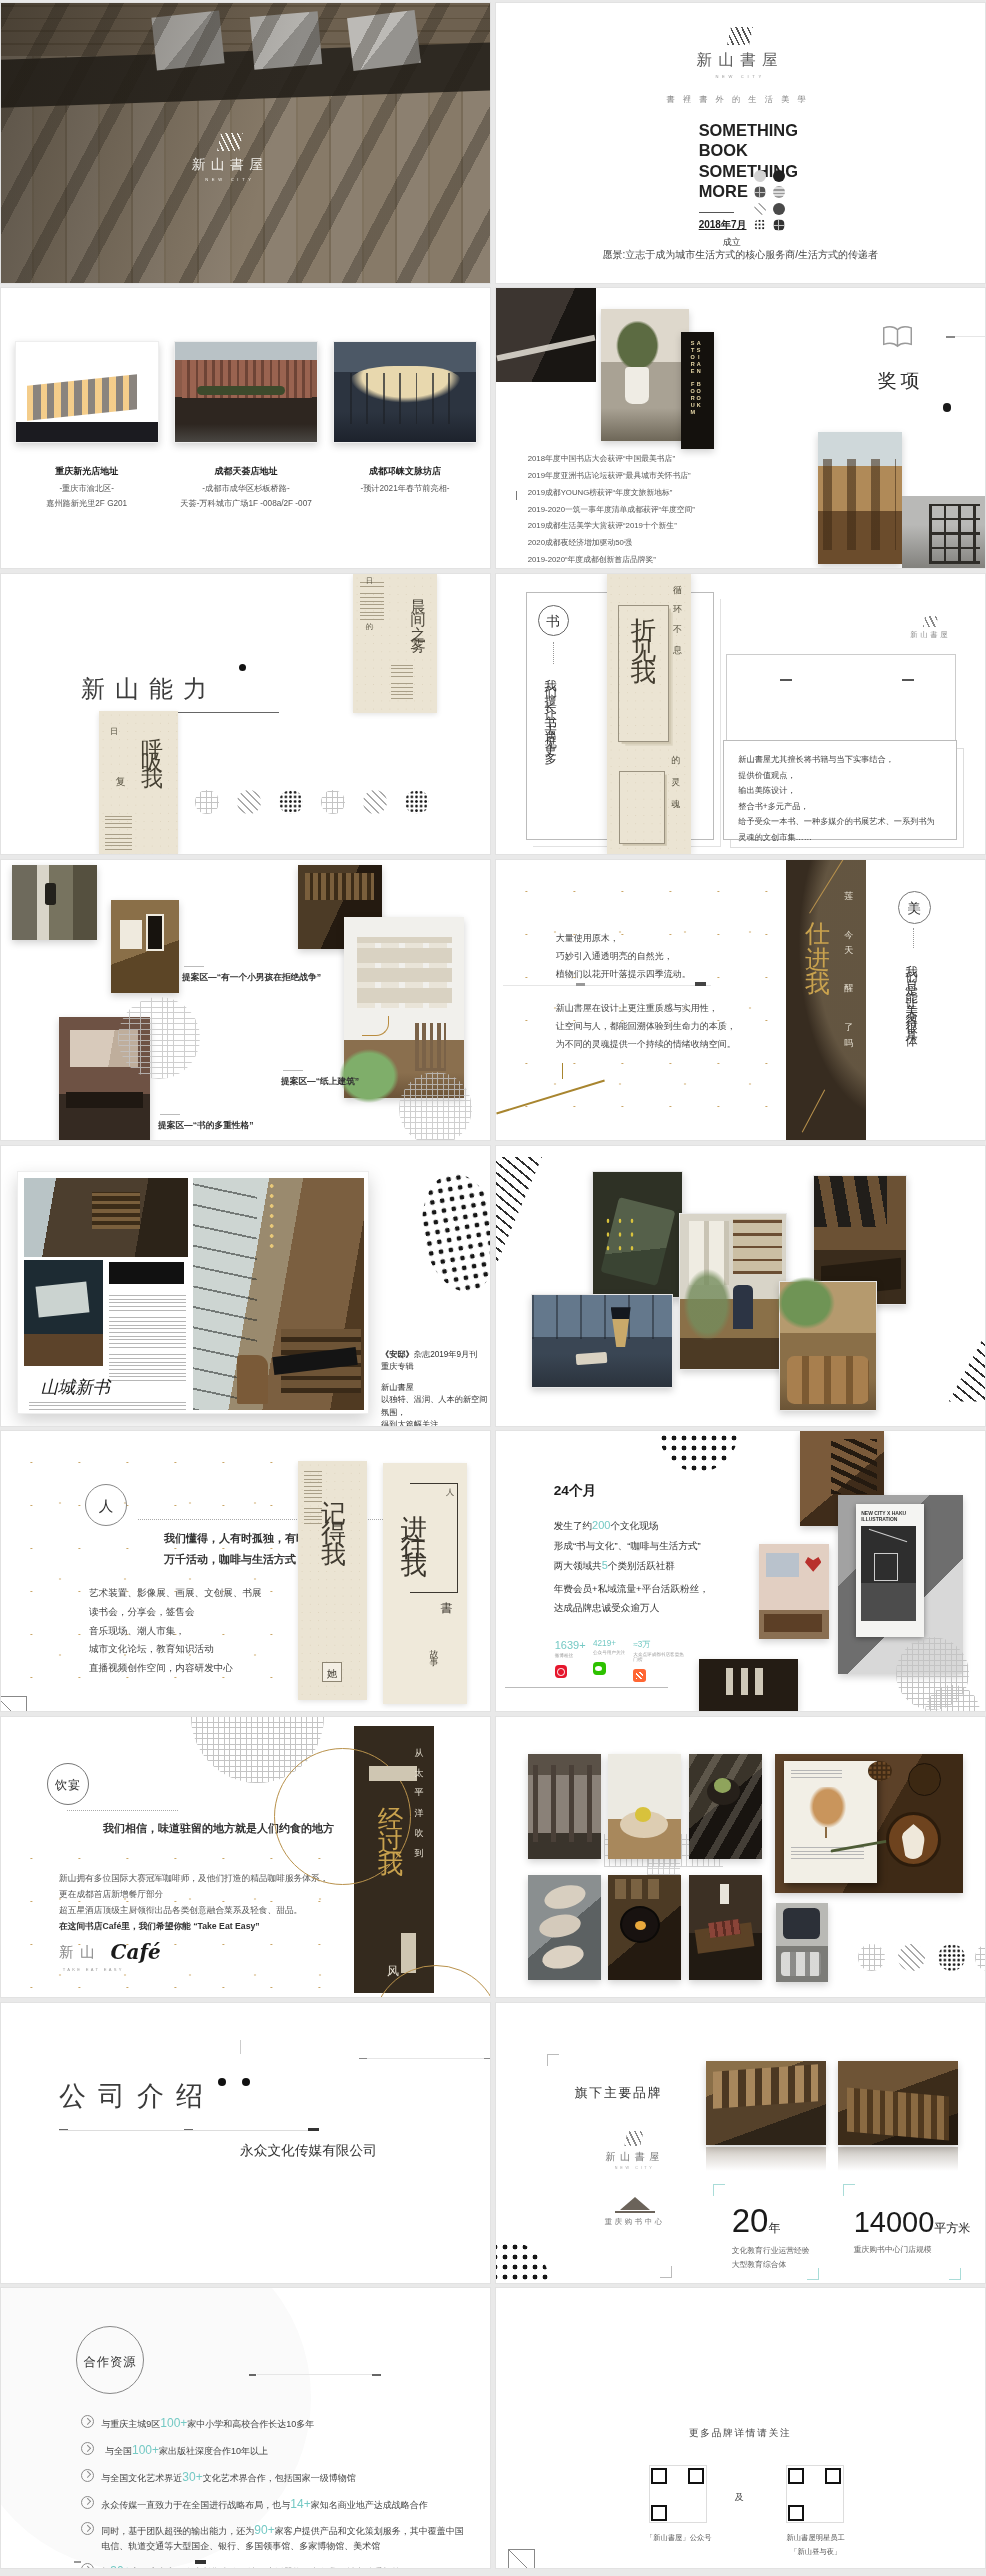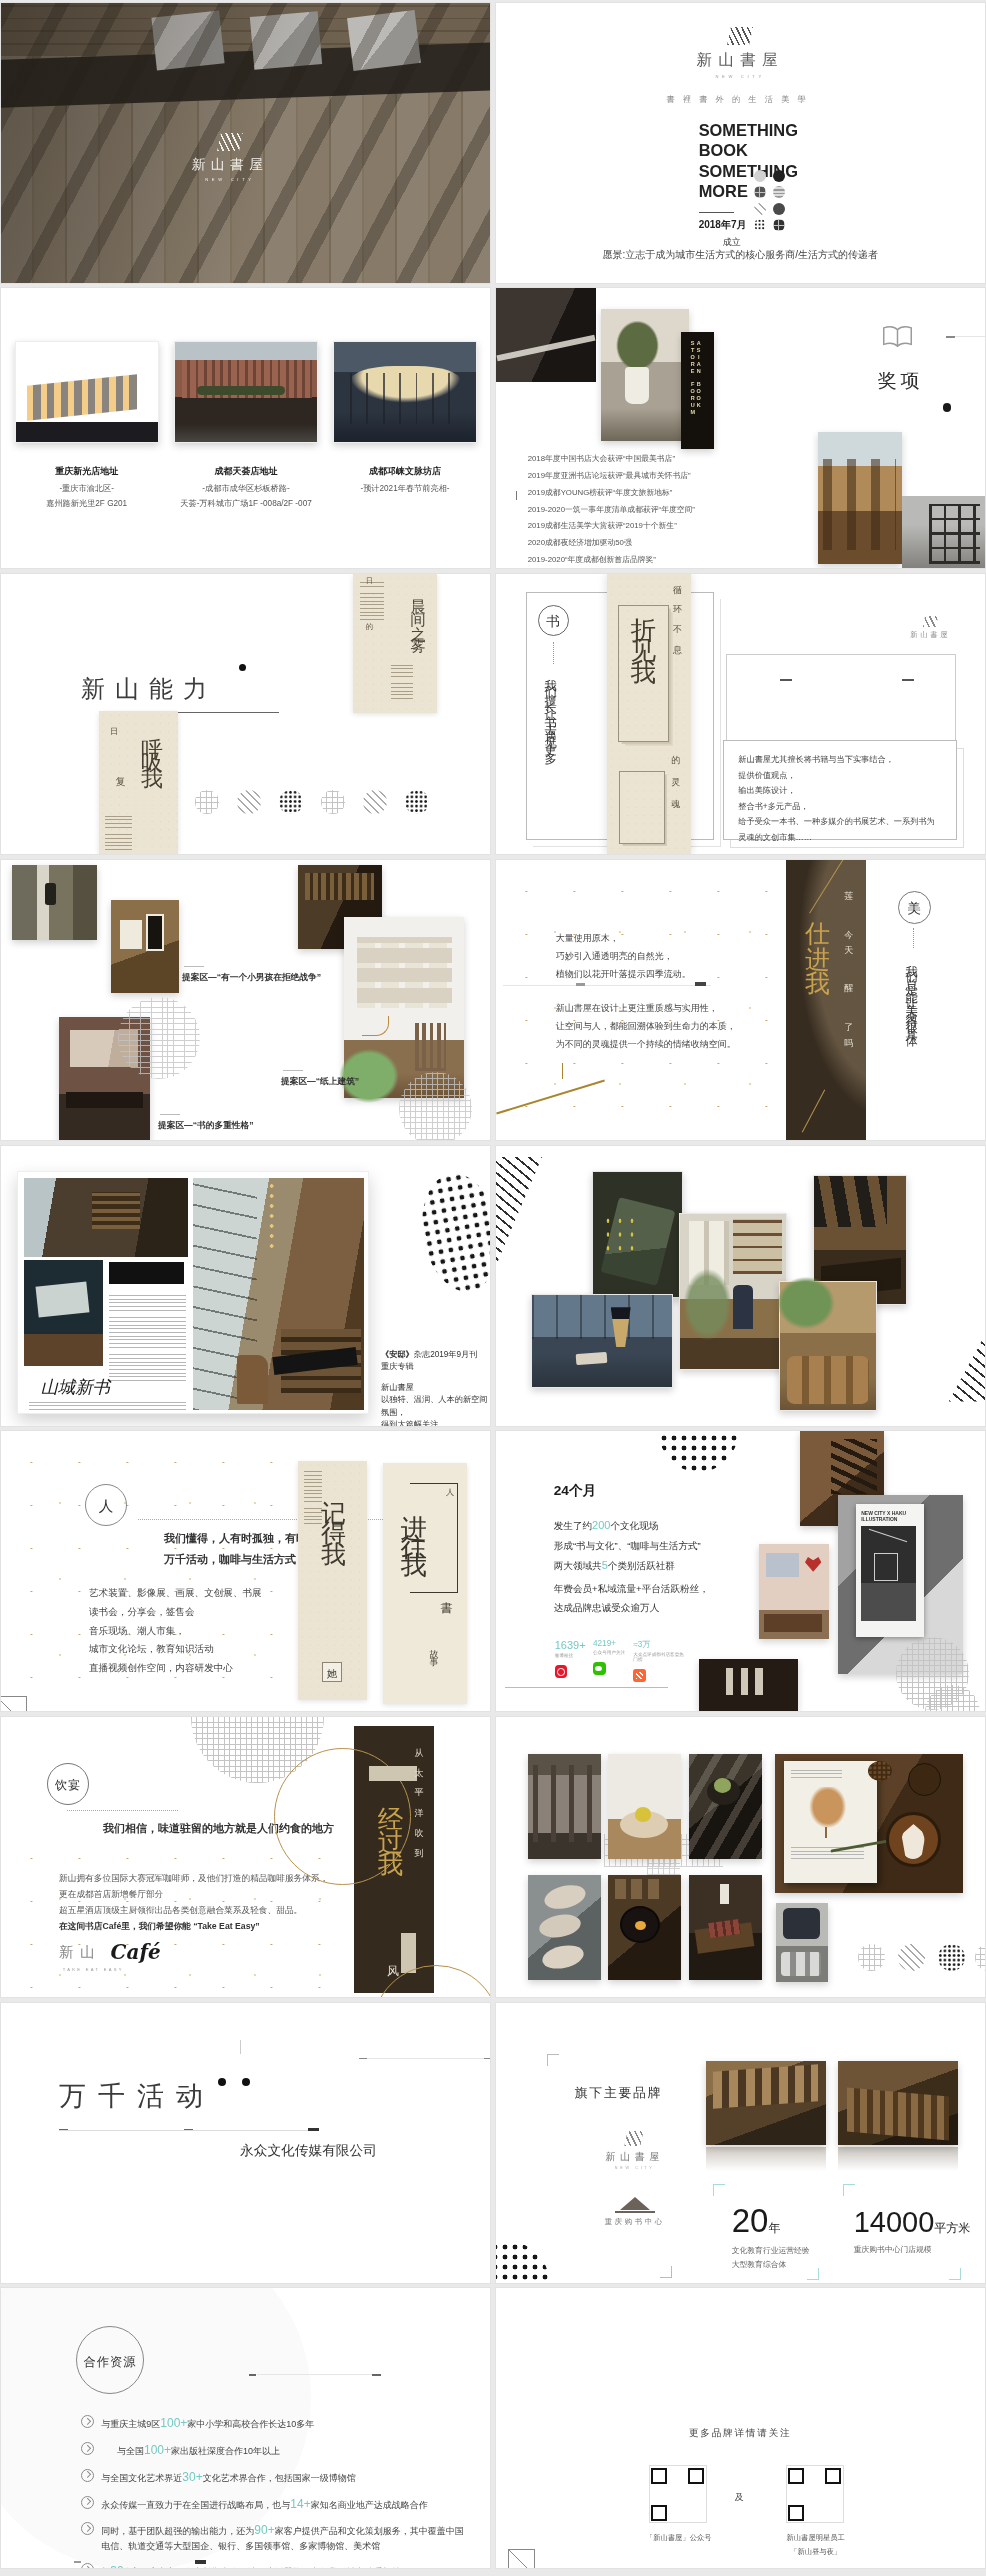--- a/index.html
+++ b/index.html
@@ -61,21 +61,21 @@
       <div style="font-size:15.5px;letter-spacing:6.4px;font-weight:300;color:#5a5a5a;">新山書屋</div>
       <div style="font-size:4.1px;letter-spacing:3.7px;color:#999;margin-top:2.7px;">NEW CITY</div>
     </div>
     <div class="abs" style="left:0;top:91px;width:100%;text-align:center;font-size:8.2px;letter-spacing:8.2px;color:#8a8a8a;">書裡書外的生活美學</div>
     <div class="abs" style="left:203px;top:117px;width:137px;">
       <div style="font-size:16.4px;font-weight:bold;color:#222;line-height:1.25;">SOMETHING</div>
       <div style="font-size:16.4px;font-weight:bold;color:#222;line-height:1.25;">BOOK</div>
       <div style="font-size:16.4px;font-weight:bold;color:#222;line-height:1.25;">SOMETHING</div>
       <div style="font-size:16.4px;font-weight:bold;color:#222;line-height:1.25;">MORE</div>
       <div class="abs" style="left:0;top:92px;width:35px;height:0.9px;background:#555;"></div>
-      <div style="margin-top:16.4px;font-size:10px;font-weight:bold;color:#222;">2018年7月</div>
+      <div style="margin-top:16.4px;font-size:10px;font-weight:bold;color:#222;text-decoration:underline;">2018年7月</div>
       <div style="margin-top:3.7px;margin-left:24px;font-size:9px;color:#333;">成立</div>
     </div>
     <div class="abs" style="left:258px;top:167px;width:33px;height:60px;">
       <span class="abs c" style="left:0;top:0;width:12px;height:12px;background:#d2d2d2;"></span>
       <span class="abs c" style="left:19px;top:0;width:12px;height:12px;background:#222;"></span>
       <span class="abs c pat-grid" style="left:0;top:16.4px;width:12px;height:12px;background-color:#555;"></span>
       <span class="abs c" style="left:19px;top:16.4px;width:12px;height:12px;background:repeating-linear-gradient(0deg,#999 0 1.8px,#ddd 1.8px 3.7px);"></span>
       <span class="abs c pat-diag" style="left:0;top:33px;width:12px;height:12px;"></span>
       <span class="abs c" style="left:19px;top:33px;width:12px;height:12px;background:#4a4a4a;"></span>
       <span class="abs c pat-dots" style="left:0;top:49px;width:12px;height:12px;background-size:3.7px 3.7px;"></span>
@@ -505,21 +505,21 @@
     <div class="abs c pat-diag" style="left:402px;top:227px;width:27px;height:27px;"></div>
     <div class="abs c pat-dots" style="left:442px;top:227px;width:27px;height:27px;"></div>
     <div class="abs c pat-grid" style="left:479px;top:227px;width:27px;height:27px;"></div>
   </section>
 
   <section class="slide">
     <div class="abs" style="left:239px;top:37px;width:0.9px;height:14.6px;background:#ccc;"></div>
     <div class="abs" style="left:358px;top:55px;width:8.2px;height:1.8px;background:#888;"></div>
     <div class="abs thinline" style="left:366px;top:55px;width:117px;"></div>
     <div class="abs" style="left:483px;top:55px;width:6.4px;height:1.8px;background:#888;"></div>
-    <div class="abs" style="left:58px;top:75px;font-size:27px;letter-spacing:12px;font-weight:300;color:#3a3a3a;">万千活动</div>
+    <div class="abs" style="left:58px;top:75px;font-size:27px;letter-spacing:12px;font-weight:300;color:#3a3a3a;">公司介绍</div>
     <div class="abs c" style="left:217px;top:75px;width:8.2px;height:8.2px;background:#111;"></div>
     <div class="abs c" style="left:241px;top:75px;width:8.2px;height:8.2px;background:#111;"></div>
     <div class="abs thinline" style="left:58px;top:127px;width:258px;background:#ddd;"></div>
     <div class="abs" style="left:58px;top:126px;width:9px;height:1.8px;background:#666;"></div>
     <div class="abs" style="left:183px;top:126px;width:9px;height:1.8px;background:#666;"></div>
     <div class="abs" style="left:307px;top:125px;width:11px;height:3.7px;background:#333;"></div>
     <div class="abs" style="left:239px;top:139px;font-size:13.7px;color:#333;">永众文化传媒有限公司</div>
   </section>
 
   <section class="slide">
@@ -566,21 +566,21 @@
       <span style="display:block;text-align:center;margin-top:27px;font-size:12.3px;letter-spacing:0.9px;color:#333;">合作资源</span>
     </div>
     <div class="abs" style="left:248px;top:86px;width:7.3px;height:1.8px;background:#666;"></div>
     <div class="abs thinline" style="left:256px;top:86px;width:117px;"></div>
     <div class="abs" style="left:371px;top:86px;width:9px;height:1.8px;background:#666;"></div>
     <div class="abs" style="left:80px;top:126px;width:387px;">
       <div style="display:flex;gap:7.3px;margin-bottom:8.2px;align-items:flex-start;">
         <span class="chev" style="margin-top:0.9px;"></span>
         <span style="font-size:9px;color:#444;line-height:1.55;"><span>与重庆主城9区</span><span class="teal" style="font-size:12px;">100+</span><span>家中小学和高校合作长达10多年</span></span>
       </div>
-      <div style="display:flex;gap:23px;margin-bottom:8.2px;align-items:flex-start;">
+      <div style="display:flex;gap:11px;margin-bottom:8.2px;align-items:flex-start;">
         <span class="chev" style="margin-top:0.9px;"></span>
         <span style="font-size:9px;color:#444;line-height:1.55;"><span>与全国</span><span class="teal" style="font-size:12px;">100+</span><span>家出版社深度合作10年以上</span></span>
       </div>
       <div style="display:flex;gap:7.3px;margin-bottom:8.2px;align-items:flex-start;">
         <span class="chev" style="margin-top:0.9px;"></span>
         <span style="font-size:9px;color:#444;line-height:1.55;"><span>与全国文化艺术界近</span><span class="teal" style="font-size:12px;">30+</span><span>文化艺术界合作，包括国家一级博物馆</span></span>
       </div>
       <div style="display:flex;gap:7.3px;margin-bottom:8.2px;align-items:flex-start;">
         <span class="chev" style="margin-top:0.9px;"></span>
         <span style="font-size:9px;color:#444;line-height:1.55;"><span>永众传媒一直致力于在全国进行战略布局，也与</span><span class="teal" style="font-size:12px;">14+</span><span>家知名商业地产达成战略合作</span></span>

